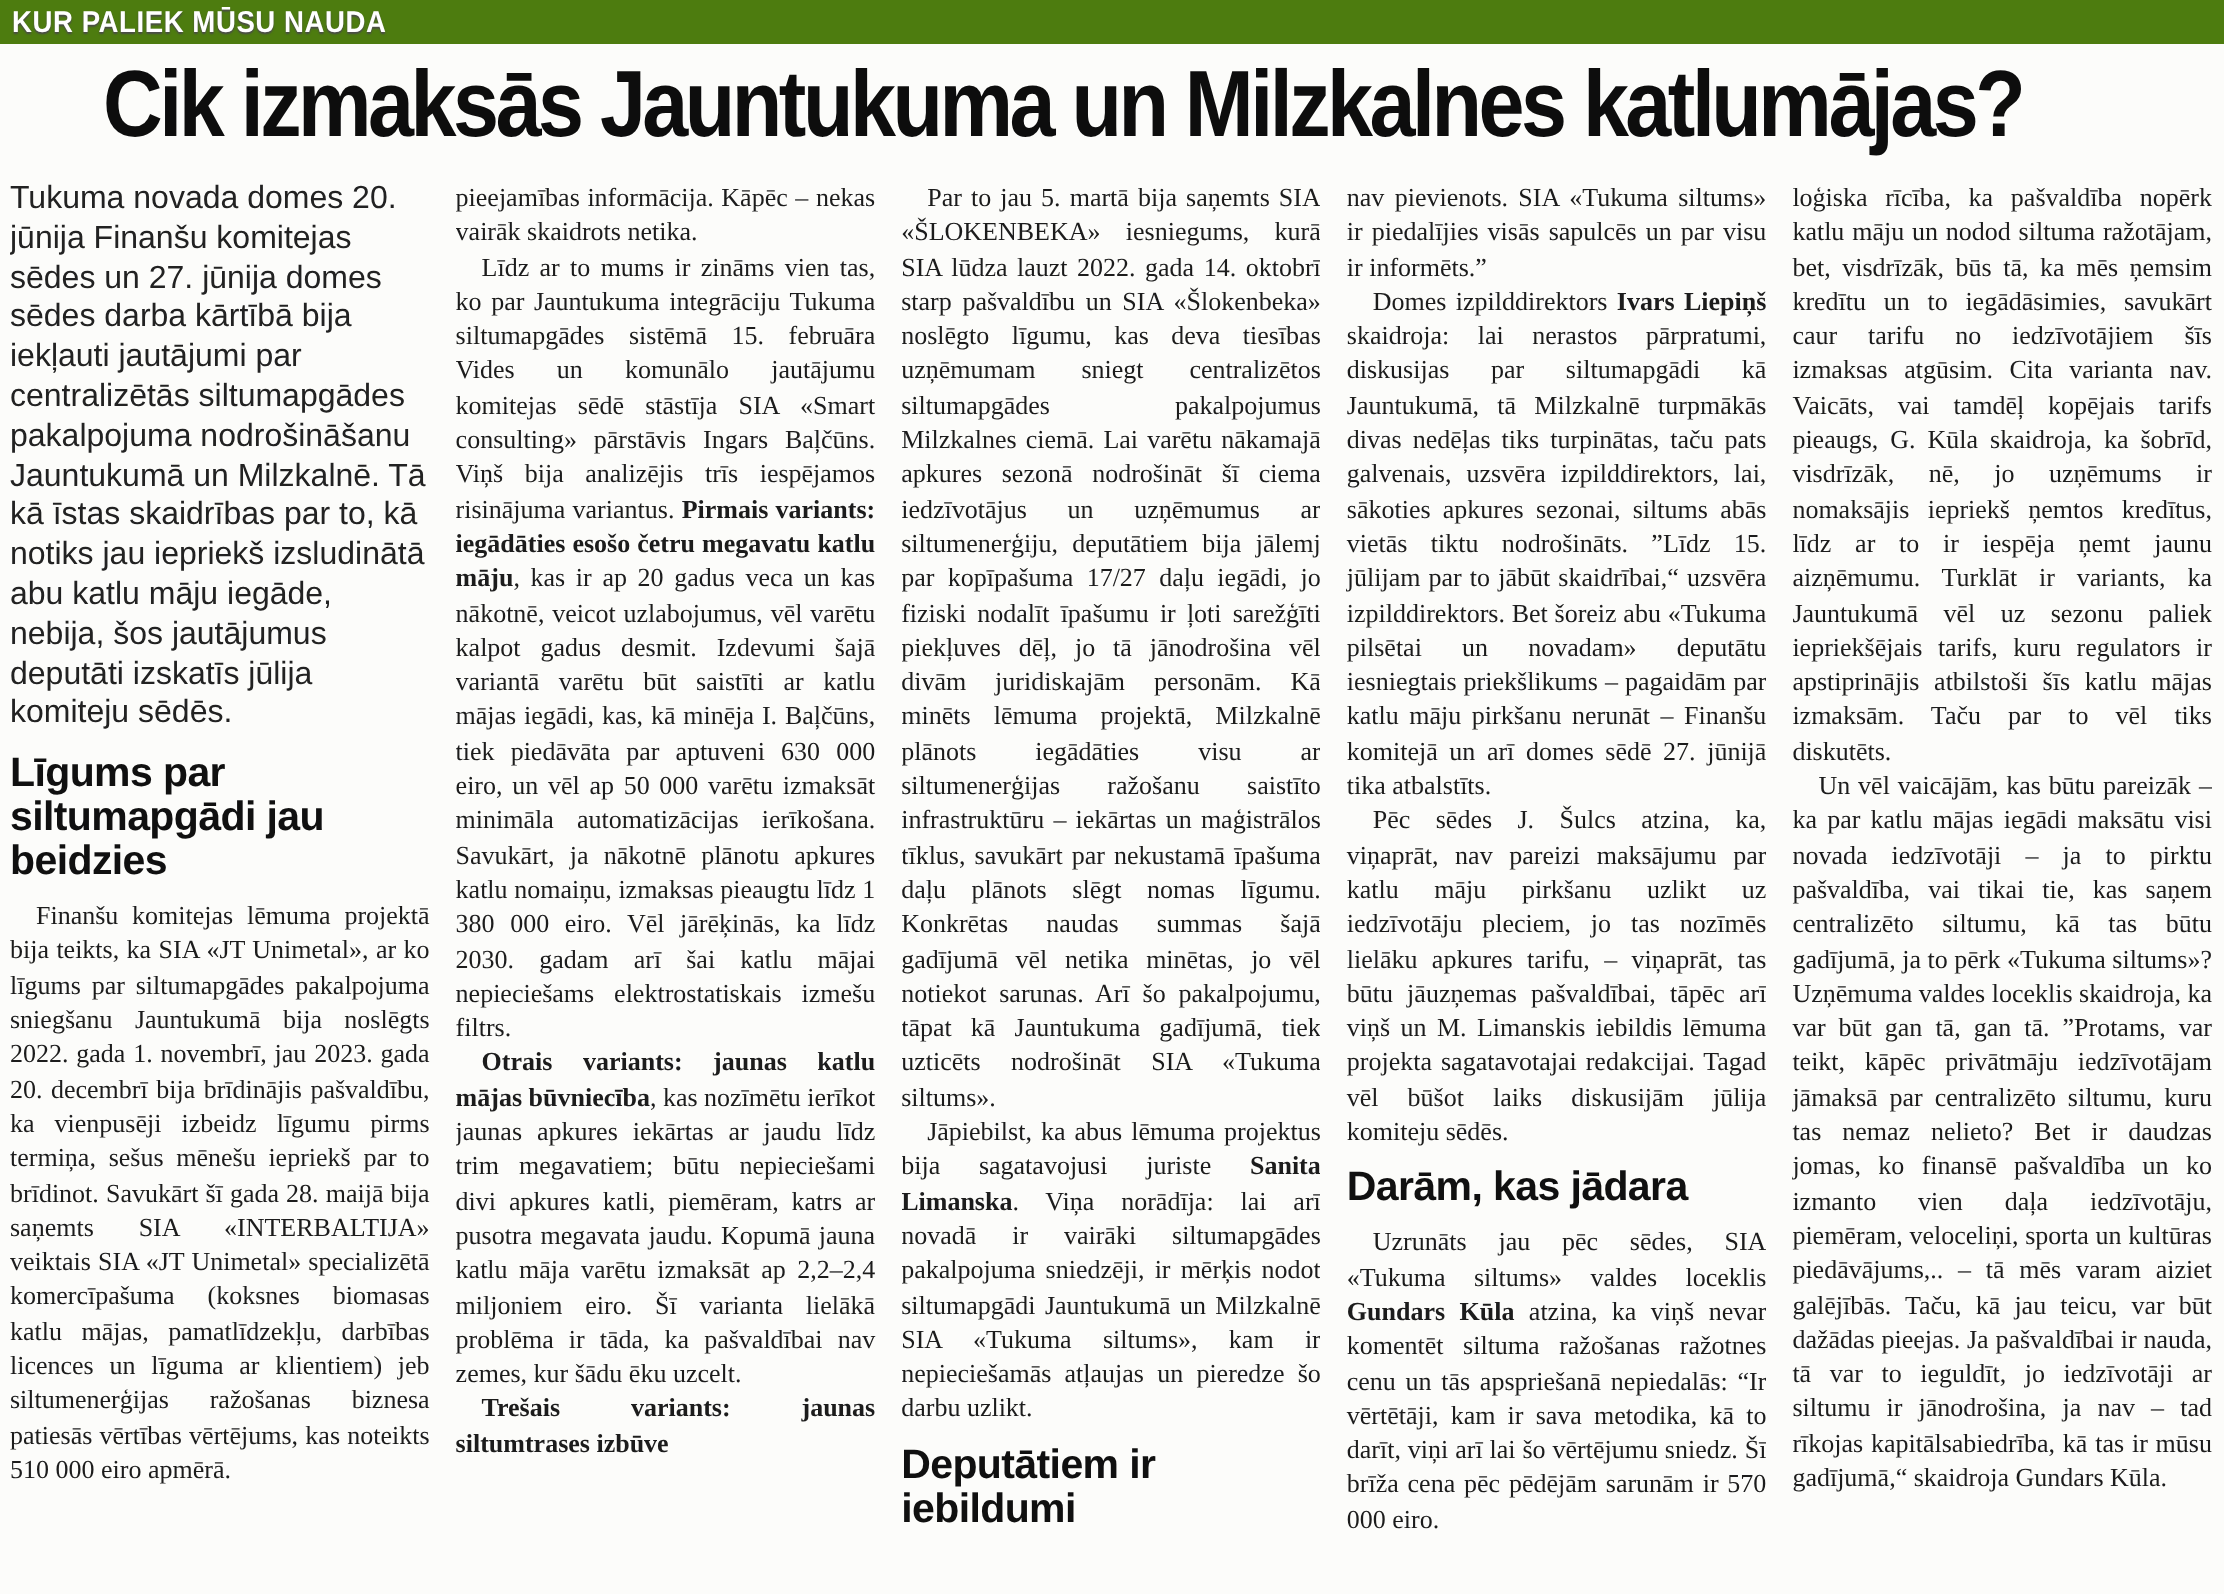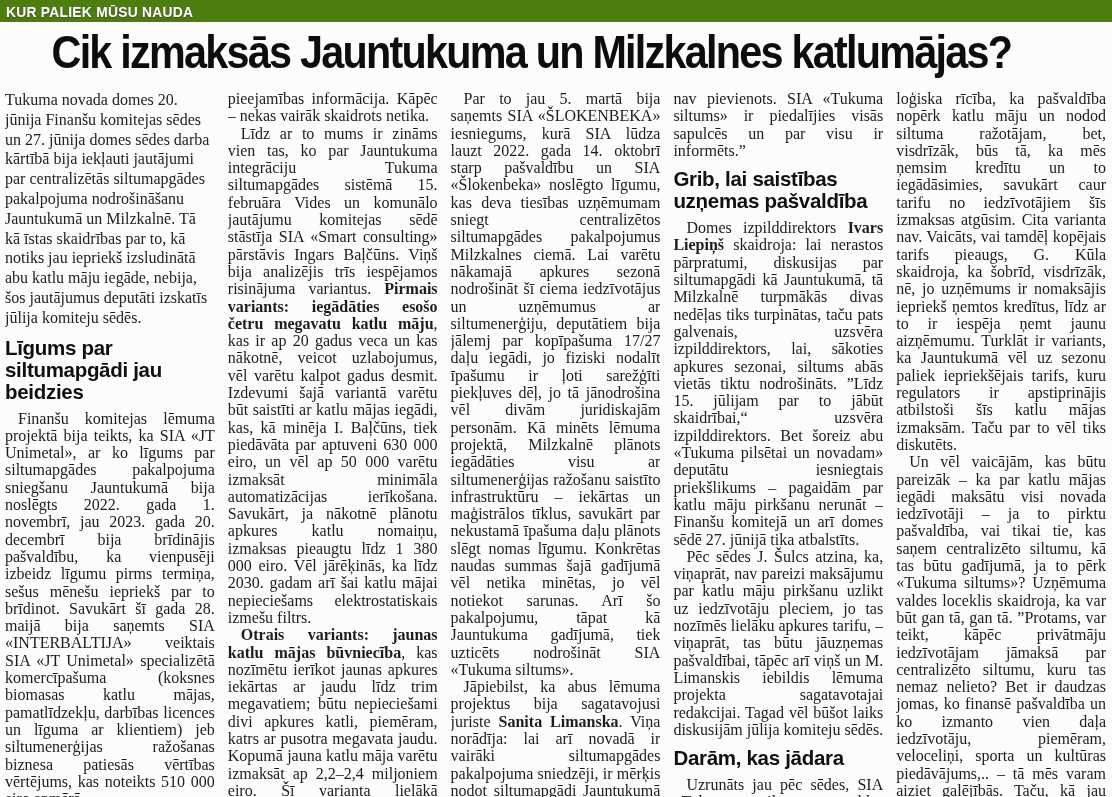--- a/index.html
+++ b/index.html
@@ -27,32 +27,32 @@
     letter-spacing:-2px;color:#0d0d0d;white-space:nowrap;
     transform:scaleX(.88);transform-origin:0 50%;
   }
   .cols{
     display:flex;gap:13px;
     padding:6px 6px 0 5px;
     height:707px;overflow:hidden;
   }
   .col{flex:1 1 0;min-width:0;overflow:hidden;}
   p.lead{
-    font-family:Liberation Serif, serif;
+    font-family:Liberation Sans, sans-serif;
     font-size:16px;line-height:19.8px;color:#222;
     margin:0 0 4px 0;text-align:left;
   }
   h2{
     font-family:"Liberation Sans",sans-serif;
     font-weight:700;font-size:20.5px;line-height:22px;
     letter-spacing:-.3px;color:#101010;
     margin:9px 0 7px 0;
   }
   p.body{
-    font-size:16px;line-height:17.3px;
+    font-size:13px;line-height:17.3px;
     text-align:justify;margin:0;
   }
   p.body.ind{text-indent:13px;}
   p.body b{font-weight:700;}
 </style>
 </head>
 <body style="color: rgb(28, 28, 28);">
 
 <div class="kicker" style="background: #4d7c0f;">
   <span>KUR PALIEK MŪSU NAUDA</span>
@@ -74,21 +74,20 @@
       <p class="body ind"><b>Otrais variants: jaunas katlu mājas būvniecība</b><span>, kas nozīmētu ierīkot jaunas apkures iekārtas ar jaudu līdz trim megavatiem; būtu nepieciešami divi apkures katli, piemēram, katrs ar pusotra megavata jaudu. Kopumā jauna katlu māja varētu izmaksāt ap 2,2–2,4 miljoniem eiro. Šī varianta lielākā problēma ir tāda, ka pašvaldībai nav zemes, kur šādu ēku uzcelt.</span></p>
       <p class="body ind"><b>Trešais variants: jaunas siltumtrases izbūve</b></p>
     </div>
     <div class="col">
       <p class="body ind"><span>Par to jau 5. martā bija saņemts SIA «ŠLOKENBEKA» iesniegums, kurā SIA lūdza lauzt 2022. gada 14. oktobrī starp pašvaldību un SIA «Šlokenbeka» noslēgto līgumu, kas deva tiesības uzņēmumam sniegt centralizētos siltumapgādes pakalpojumus Milzkalnes ciemā. Lai varētu nākamajā apkures sezonā nodrošināt šī ciema iedzīvotājus un uzņēmumus ar siltumenerģiju, deputātiem bija jālemj par kopīpašuma 17/27 daļu iegādi, jo fiziski nodalīt īpašumu ir ļoti sarežģīti piekļuves dēļ, jo tā jānodrošina vēl divām juridiskajām personām. Kā minēts lēmuma projektā, Milzkalnē plānots iegādāties visu ar siltumenerģijas ražošanu saistīto infrastruktūru – iekārtas un maģistrālos tīklus, savukārt par nekustamā īpašuma daļu plānots slēgt nomas līgumu. Konkrētas naudas summas šajā gadījumā vēl netika minētas, jo vēl notiekot sarunas. Arī šo pakalpojumu, tāpat kā Jauntukuma gadījumā, tiek uzticēts nodrošināt SIA «Tukuma siltums».</span></p>
       <p class="body ind"><span>Jāpiebilst, ka abus lēmuma projektus bija sagatavojusi juriste </span><b>Sanita Limanska</b><span>. Viņa norādīja: lai arī novadā ir vairāki siltumapgādes pakalpojuma sniedzēji, ir mērķis nodot siltumapgādi Jauntukumā un Milzkalnē SIA «Tukuma siltums», kam ir nepieciešamās atļaujas un pieredze šo darbu uzlikt.</span></p>
       <h2>Deputātiem ir iebildumi</h2>
     </div>
     <div class="col">
       <p class="body"><span>nav pievienots. SIA «Tukuma siltums» ir piedalījies visās sapulcēs un par visu ir informēts.”</span></p>
-      <h2>Grib, lai saistības uzņemas pašvaldība</h2>
       <p class="body ind"><span>Domes izpilddirektors </span><b>Ivars Liepiņš</b><span> skaidroja: lai nerastos pārpratumi, diskusijas par siltumapgādi kā Jauntukumā, tā Milzkalnē turpmākās divas nedēļas tiks turpinātas, taču pats galvenais, uzsvēra izpilddirektors, lai, sākoties apkures sezonai, siltums abās vietās tiktu nodrošināts. ”Līdz 15. jūlijam par to jābūt skaidrībai,“ uzsvēra izpilddirektors. Bet šoreiz abu «Tukuma pilsētai un novadam» deputātu iesniegtais priekšlikums – pagaidām par katlu māju pirkšanu nerunāt – Finanšu komitejā un arī domes sēdē 27. jūnijā tika atbalstīts.</span></p>
       <p class="body ind"><span>Pēc sēdes J. Šulcs atzina, ka, viņaprāt, nav pareizi maksājumu par katlu māju pirkšanu uzlikt uz iedzīvotāju pleciem, jo tas nozīmēs lielāku apkures tarifu, – viņaprāt, tas būtu jāuzņemas pašvaldībai, tāpēc arī viņš un M. Limanskis iebildis lēmuma projekta sagatavotajai redakcijai. Tagad vēl būšot laiks diskusijām jūlija komiteju sēdēs.</span></p>
       <h2>Darām, kas jādara</h2>
       <p class="body ind"><span>Uzrunāts jau pēc sēdes, SIA «Tukuma siltums» valdes loceklis </span><b>Gundars Kūla</b><span> atzina, ka viņš nevar komentēt siltuma ražošanas ražotnes cenu un tās apspriešanā nepiedalās: “Ir vērtētāji, kam ir sava metodika, kā to darīt, viņi arī lai šo vērtējumu sniedz. Šī brīža cena pēc pēdējām sarunām ir 570  000 eiro.</span></p>
     </div>
     <div class="col">
       <p class="body"><span>loģiska rīcība, ka pašvaldība nopērk katlu māju un nodod siltuma ražotājam, bet, visdrīzāk, būs tā, ka mēs ņemsim kredītu un to iegādāsimies, savukārt caur tarifu no iedzīvotājiem šīs izmaksas atgūsim. Cita varianta nav. Vaicāts, vai tamdēļ kopējais tarifs pieaugs, G. Kūla skaidroja, ka šobrīd, visdrīzāk, nē, jo uzņēmums ir nomaksājis iepriekš ņemtos kredītus, līdz ar to ir iespēja ņemt jaunu aizņēmumu. Turklāt ir variants, ka Jauntukumā vēl uz sezonu paliek iepriekšējais tarifs, kuru regulators ir apstiprinājis atbilstoši šīs katlu mājas izmaksām. Taču par to vēl tiks diskutēts.</span></p>
       <p class="body ind"><span>Un vēl vaicājām, kas būtu pareizāk – ka par katlu mājas iegādi maksātu visi novada iedzīvotāji – ja to pirktu pašvaldība, vai tikai tie, kas saņem centralizēto siltumu, kā tas būtu gadījumā, ja to pērk «Tukuma siltums»? Uzņēmuma valdes loceklis skaidroja, ka var būt gan tā, gan tā. ”Protams, var teikt, kāpēc privātmāju iedzīvotājam jāmaksā par centralizēto siltumu, kuru tas nemaz nelieto? Bet ir daudzas jomas, ko finansē pašvaldība un ko izmanto vien daļa iedzīvotāju, piemēram, veloceliņi, sporta un kultūras piedāvājums,.. – tā mēs varam aiziet galējībās. Taču, kā jau teicu, var būt dažādas pieejas. Ja pašvaldībai ir nauda, tā var to ieguldīt, jo iedzīvotāji ar siltumu ir jānodrošina, ja nav – tad rīkojas kapitālsabiedrība, kā tas ir mūsu gadījumā,“ skaidroja Gundars Kūla.</span></p>
     </div>
   </div>

